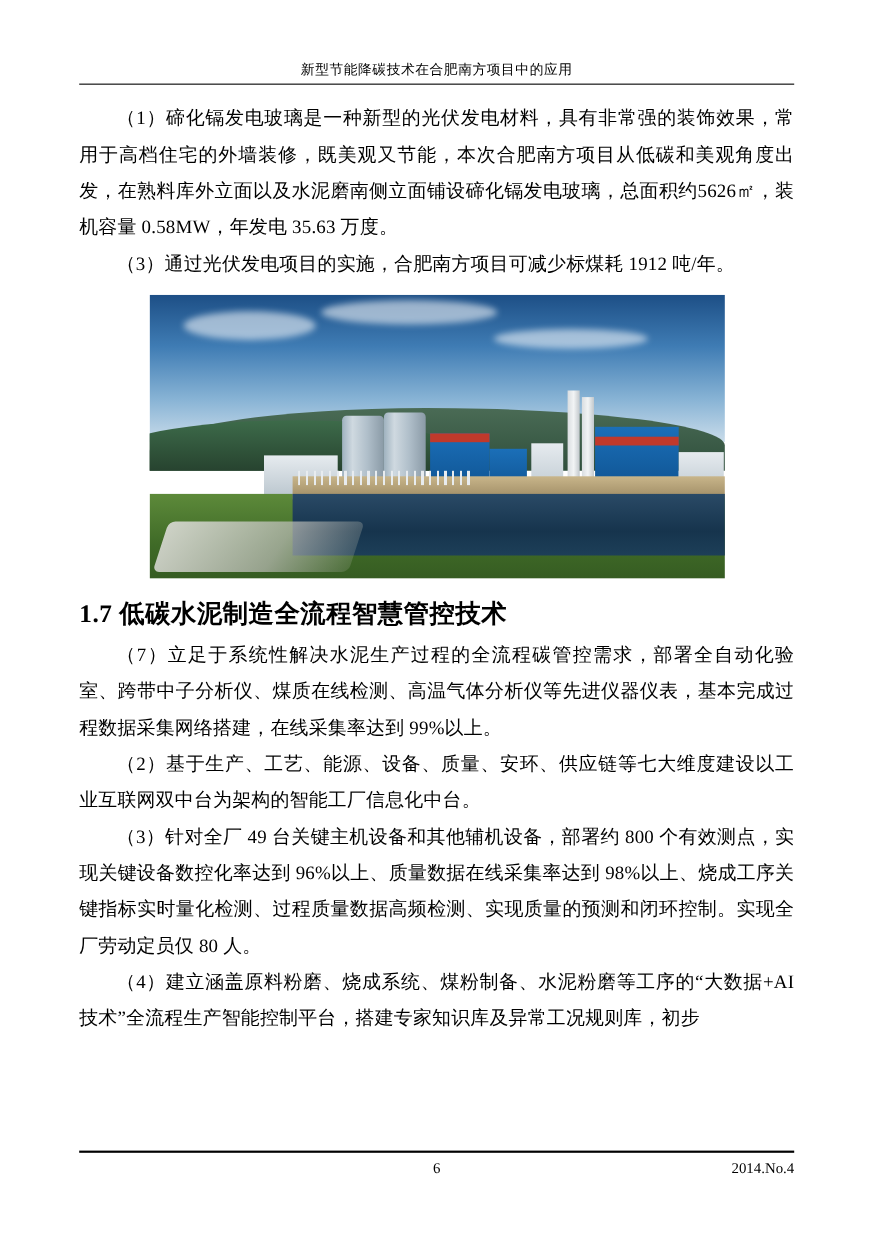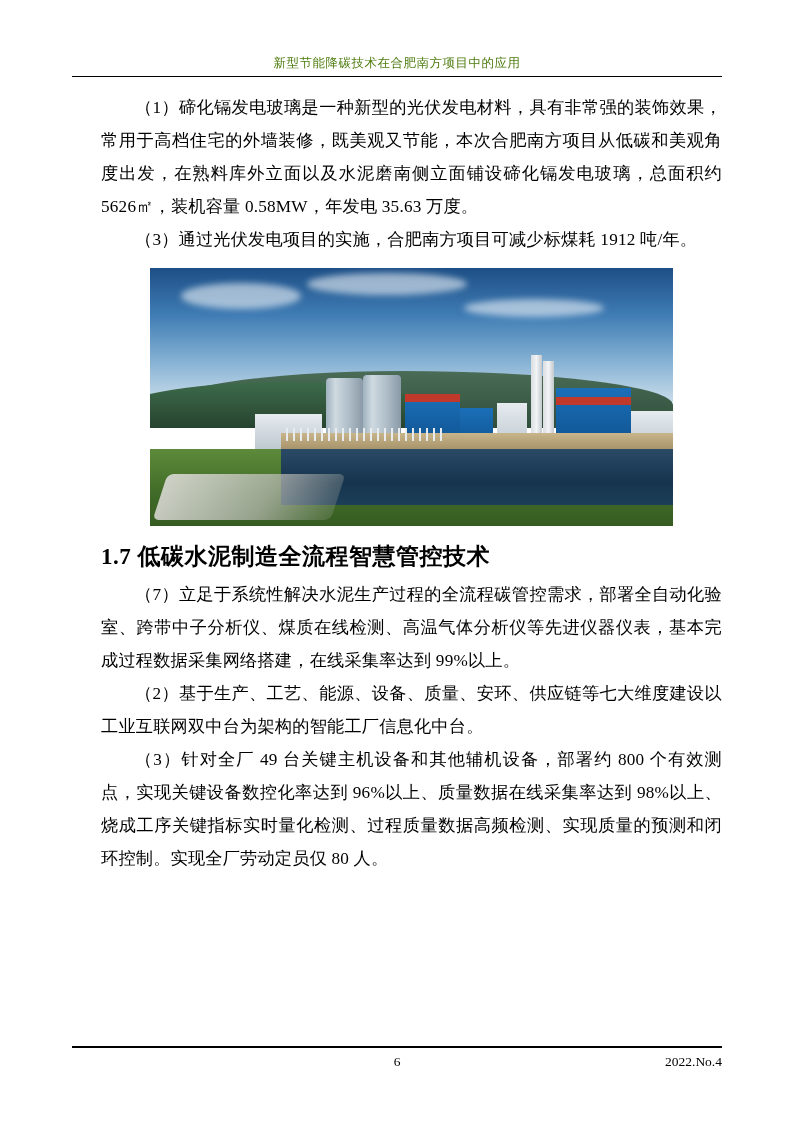--- a/index.html
+++ b/index.html
@@ -25,33 +25,32 @@
     width: 650px;
   }
   .header-area {
     width: 100%;
     text-align: center;
   }
   .header-title {
     font-family: "Liberation Serif", "DejaVu Serif", serif;
     font-size: 12.5px;
     letter-spacing: 0.5px;
-    color: #4d7c0f;
+    color: #000000;
     line-height: 18px;
     white-space: nowrap;
   }
   .header-rule {
     margin-top: 4px;
     border-top: 1px solid #000;
     width: 100%;
     height: 0;
   }
   .body-area {
     margin-top: 14px;
-    margin-left: 29px;
   }
   p.para {
     margin: 0;
     font-size: 17.2px;
     line-height: 33px;
     text-align: justify;
     text-justify: inter-ideograph;
     text-indent: 0;
     letter-spacing: 0.2px;
   }
@@ -221,24 +220,25 @@
           <div class="fence"></div>
           <div class="path"></div>
         </div>
       </div>
 
       <h2 class="section-title">1.7 低碳水泥制造全流程智慧管控技术</h2>
 
       <p class="para indent">（7）立足于系统性解决水泥生产过程的全流程碳管控需求，部署全自动化验室、跨带中子分析仪、煤质在线检测、高温气体分析仪等先进仪器仪表，基本完成过程数据采集网络搭建，在线采集率达到 99%以上。</p>
       <p class="para indent">（2）基于生产、工艺、能源、设备、质量、安环、供应链等七大维度建设以工业互联网双中台为架构的智能工厂信息化中台。</p>
       <p class="para indent">（3）针对全厂 49 台关键主机设备和其他辅机设备，部署约 800 个有效测点，实现关键设备数控化率达到 96%以上、质量数据在线采集率达到 98%以上、烧成工序关键指标实时量化检测、过程质量数据高频检测、实现质量的预测和闭环控制。实现全厂劳动定员仅 80 人。</p>
+      <p class="para indent">（4）建立涵盖原料粉磨、烧成系统、煤粉制备、水泥粉磨等工序的“大数据+AI 技术”全流程生产智能控制平台，搭建专家知识库及异常工况规则库，初步</p>
     </div>
   </div>
 
   <div class="footer">
     <div class="footer-rule"></div>
     <div class="footer-row">
       <span class="footer-page">6</span>
-      <span class="footer-issue">2022.No.4</span>
+      <span class="footer-issue">2014.No.4</span>
     </div>
   </div>
 
 </div>
 
 </body></html>

